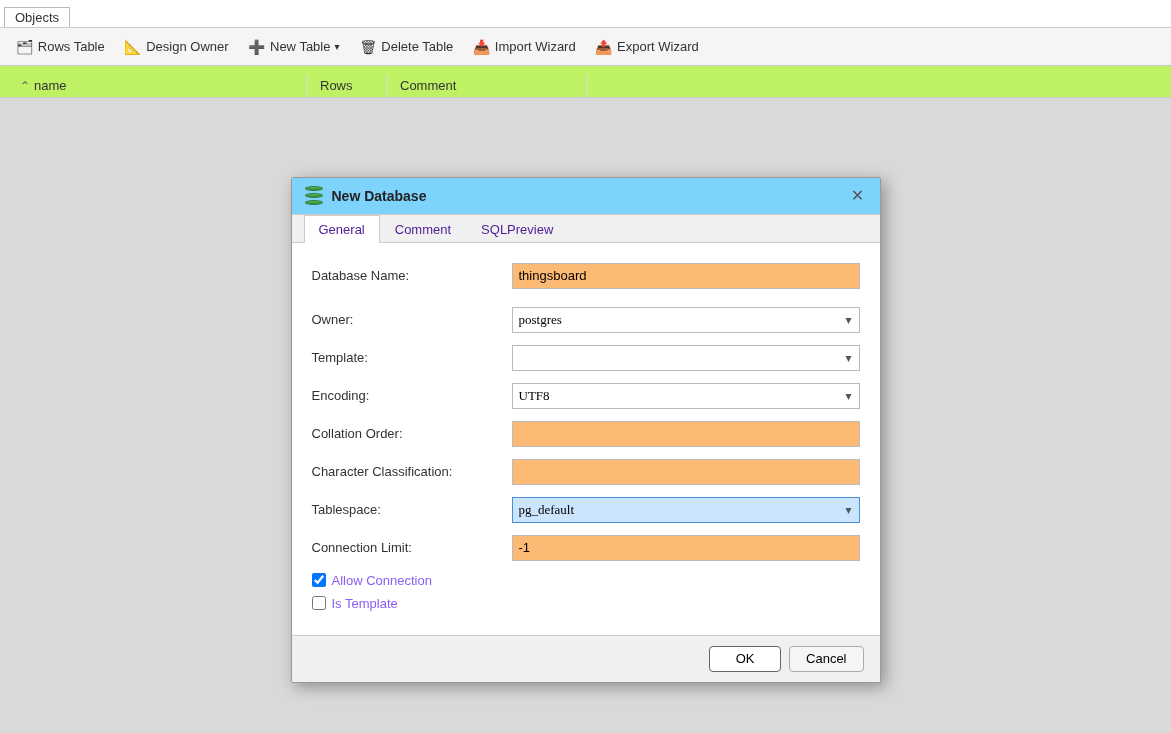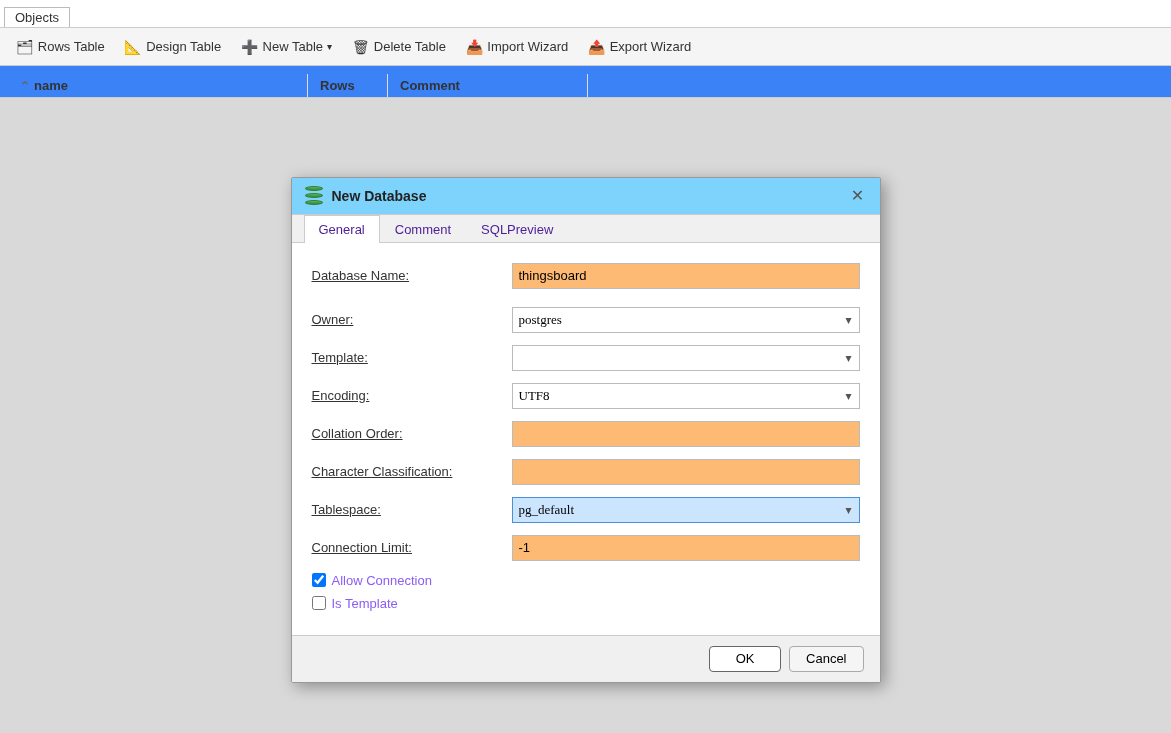--- a/index.html
+++ b/index.html
@@ -39,27 +39,26 @@
       padding: 3px 8px;
       font-size: 13px;
       color: #333;
       cursor: pointer;
       background: transparent;
       border: none;
     }
 
     
     .table-header {
-      background: #3b82f6;
+      background: #bef264;
       border-bottom: 1px solid #ccc;
       display: flex;
       height: 32px;
       align-items: flex-end;
       padding-left: 8px;
-      font-weight: bold;
     }
     .table-col {
       padding: 4px 12px;
       font-size: 13px;
       color: #333;
       border-right: 1px solid #ddd;
     }
     .table-col.name { width: 300px; display: flex; align-items: center; gap: 4px; }
     .table-col.rows { width: 80px; }
     .table-col.comment { width: 200px; }
@@ -177,21 +176,20 @@
       display: flex;
       align-items: center;
       margin-bottom: 12px;
     }
     .form-label {
       width: 200px;
       font-size: 13px;
       color: #333;
       text-align: left;
       flex-shrink: 0;
-      text-decoration: underline;
     }
     .form-control {
       flex: 1;
     }
     .form-input {
       width: 100%;
       height: 26px;
       border: 1px solid #bbb;
       padding: 2px 6px;
       font-size: 13px;
@@ -287,21 +285,21 @@
   <div class="toolbar-tab">Objects</div>
 </div>
 
 <div class="toolbar">
   <button class="toolbar-btn">
     <span style="font-size:14px;">🗂</span>
     <span>Rows Table</span>
   </button>
   <button class="toolbar-btn">
     <span style="font-size:14px;">📐</span>
-    <span>Design Table</span>
+    <span>Design Owner</span>
   </button>
   <button class="toolbar-btn">
     <span style="font-size:14px;">➕</span>
     <span>New Table</span>
     <span style="font-size:10px;">▾</span>
   </button>
   <button class="toolbar-btn">
     <span style="font-size:14px;">🗑</span>
     <span>Delete Table</span>
   </button>

